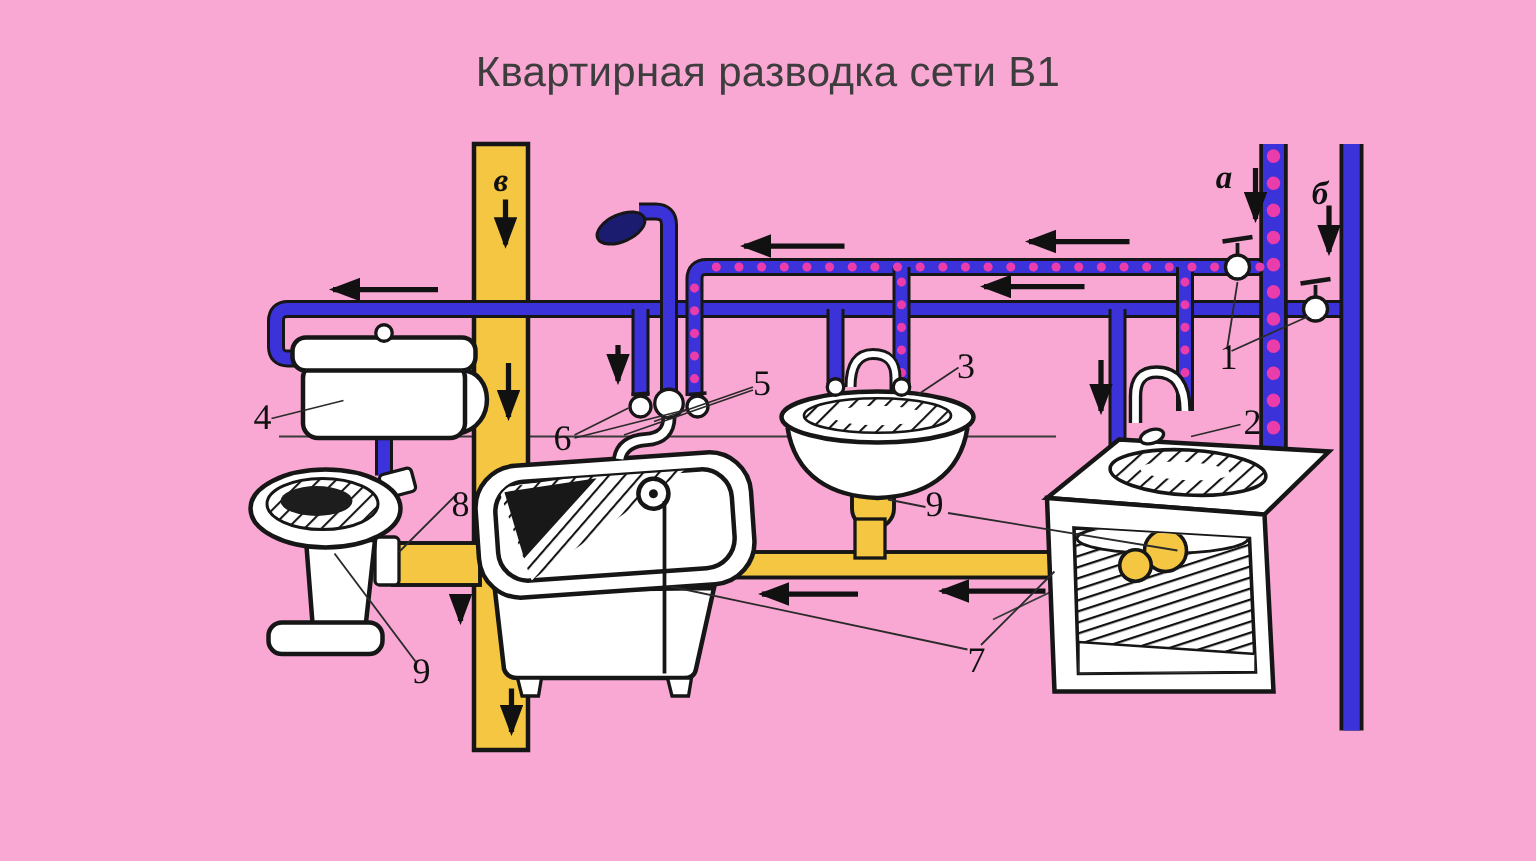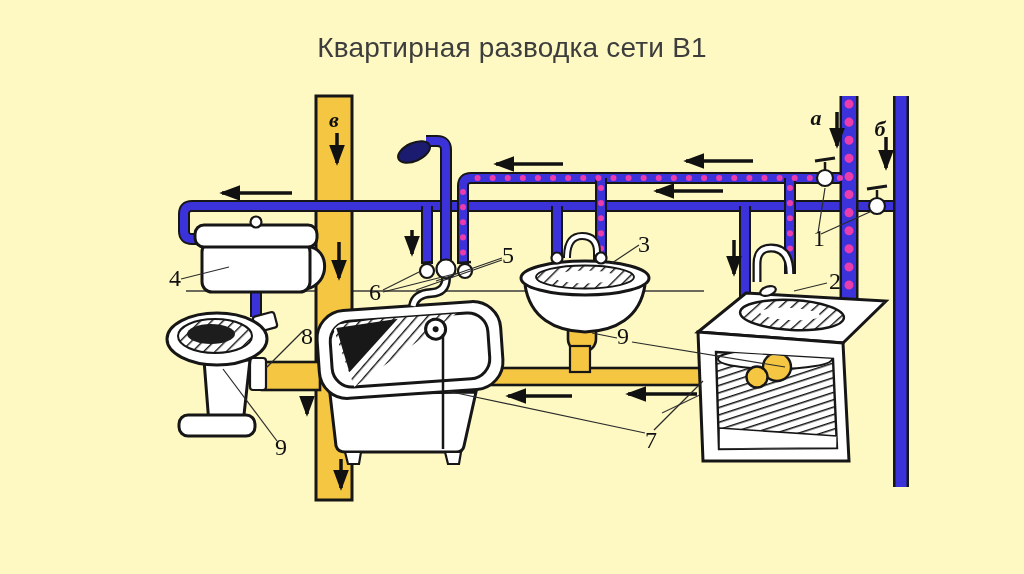--- a/index.html
+++ b/index.html
@@ -1,16 +1,16 @@
 <!DOCTYPE html>
 <html><head>
 <meta charset="utf-8">
 <style>
   html,body{margin:0;padding:0;background:#fff;}
-  .slide{position:relative;width:1024px;height:574px;background:#fef9c3;overflow:hidden;
+  .slide{position:relative;width:1024px;height:574px;background:#f9a8d4;overflow:hidden;
          font-family:"Liberation Sans",sans-serif;}
   .title{position:absolute;left:0;right:0;top:32px;text-align:center;
          font-size:28px;color:#3d3d3d;letter-spacing:.2px;}
   svg{position:absolute;left:0;top:0;}
   
   .pk{fill:none;stroke:#161616;stroke-width:12;}
   .pb{fill:none;stroke-width:8;}
   .dots{fill:none;stroke-width:6;stroke-linecap:round;}
   .fx{fill:#ffffff;stroke:#161616;stroke-width:3;}
   .fx2{fill:#ffffff;stroke:#161616;stroke-width:2.2;}

